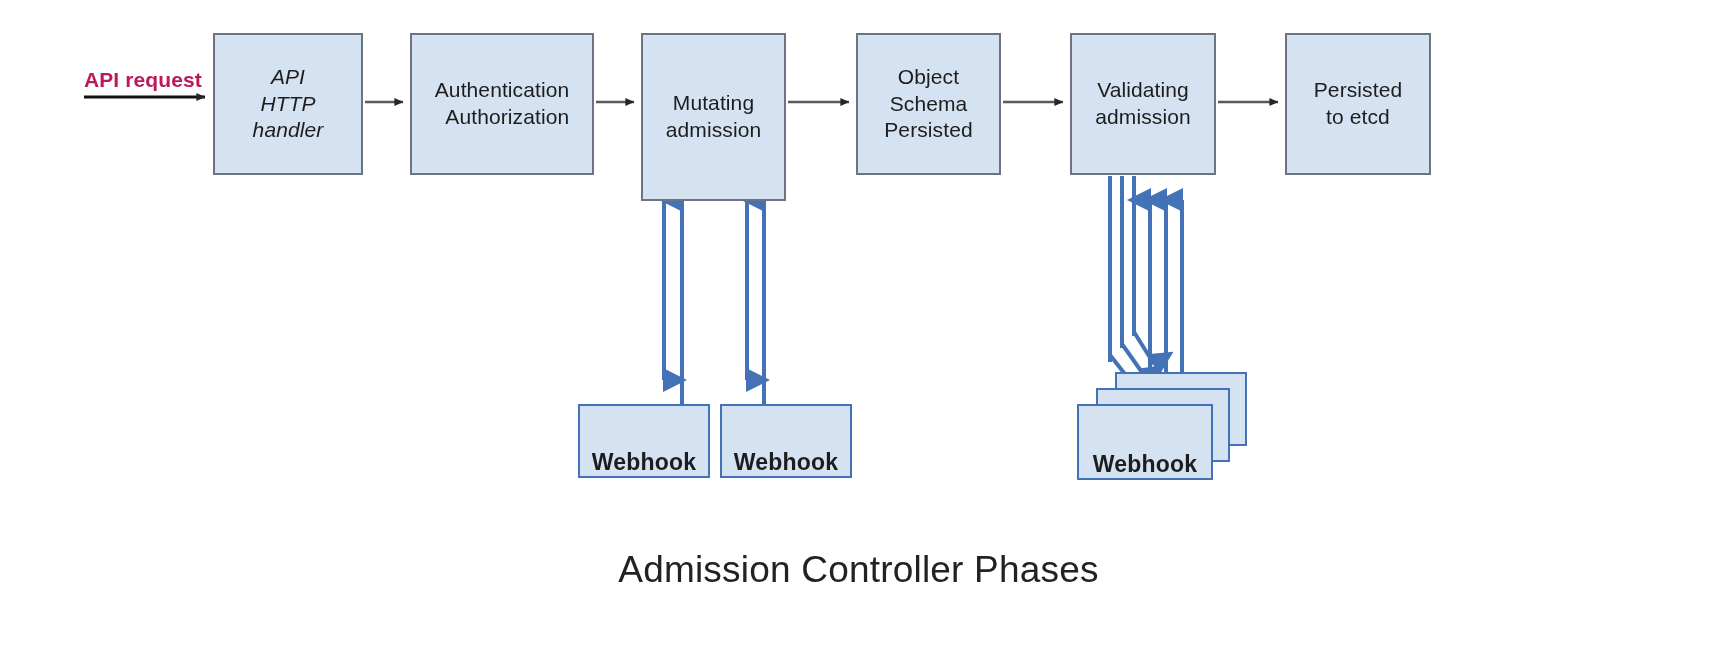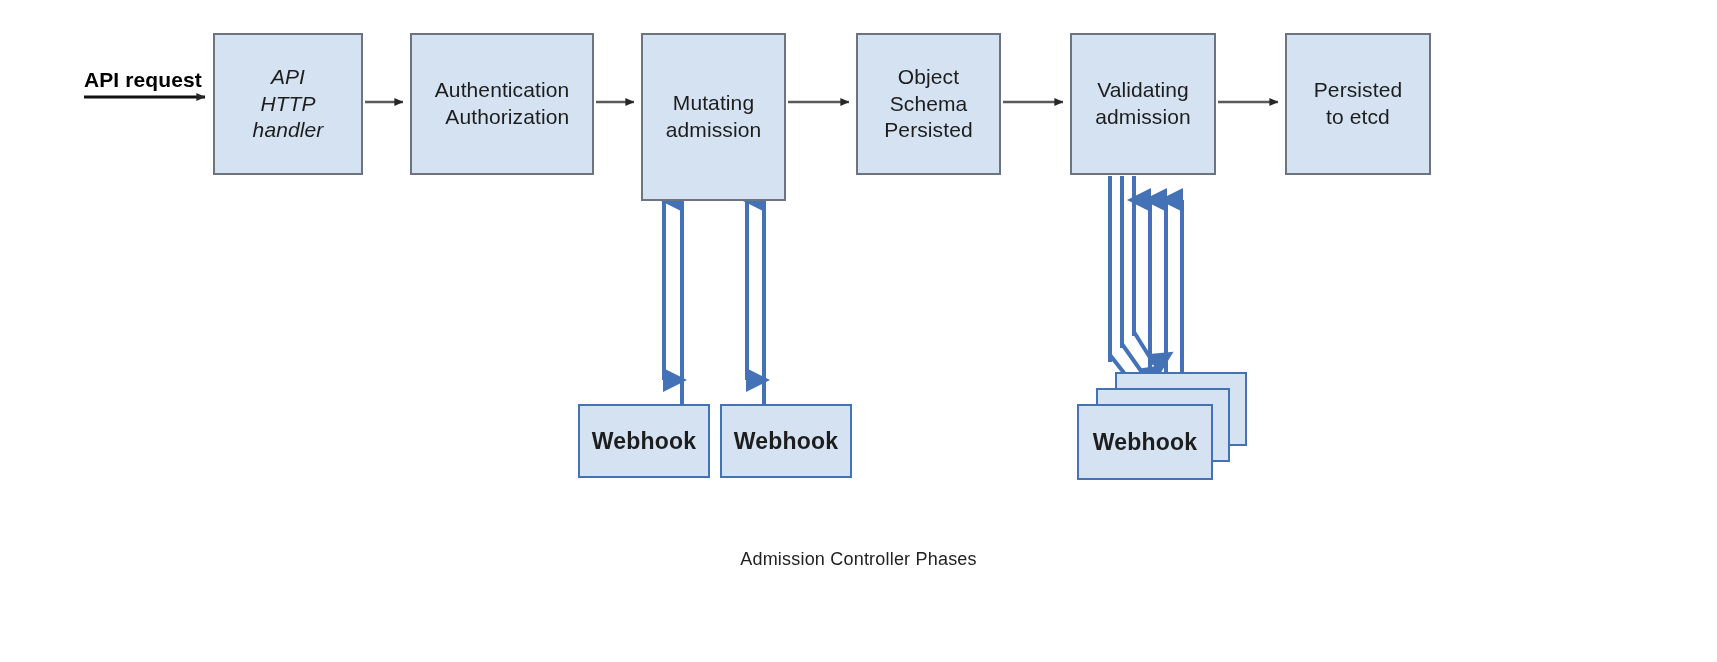--- a/index.html
+++ b/index.html
@@ -27,52 +27,52 @@
     letter-spacing:.1px;
   }
   .node .lbl{white-space:pre-line;}
 
   .webhook{
     position:absolute;
     box-sizing:border-box;
     background:#d4e2f1;
     border:2px solid #4472b6;
     display:flex;
-    align-items:center;
+    align-items:flex-end;
     justify-content:center;
     text-align:center;
     color:#1d1d1d;
     font-size:23px;
     font-weight:bold;
     letter-spacing:.2px;
   }
   .wh-ghost{
     position:absolute;
     box-sizing:border-box;
     background:#d4e2f1;
     border:2px solid #4472b6;
   }
 
   #api-request-label{
     position:absolute;
     left:84px;top:68px;
     font-size:21px;
     font-weight:bold;
-    color:#000000;
+    color:#be185d;
     letter-spacing:.1px;
     white-space:nowrap;
     text-align:center;
   }
 
   #caption{
     position:absolute;
     left:0;top:549px;
     width:1717px;
     text-align:center;
-    font-size:18px;
+    font-size:37px;
     color:#222;
     letter-spacing:.2px;
   }
 </style>
 </head>
 <body>
 
 <div id="stage">
 
   <svg id="svg-layer" viewBox="0 0 1717 662">

